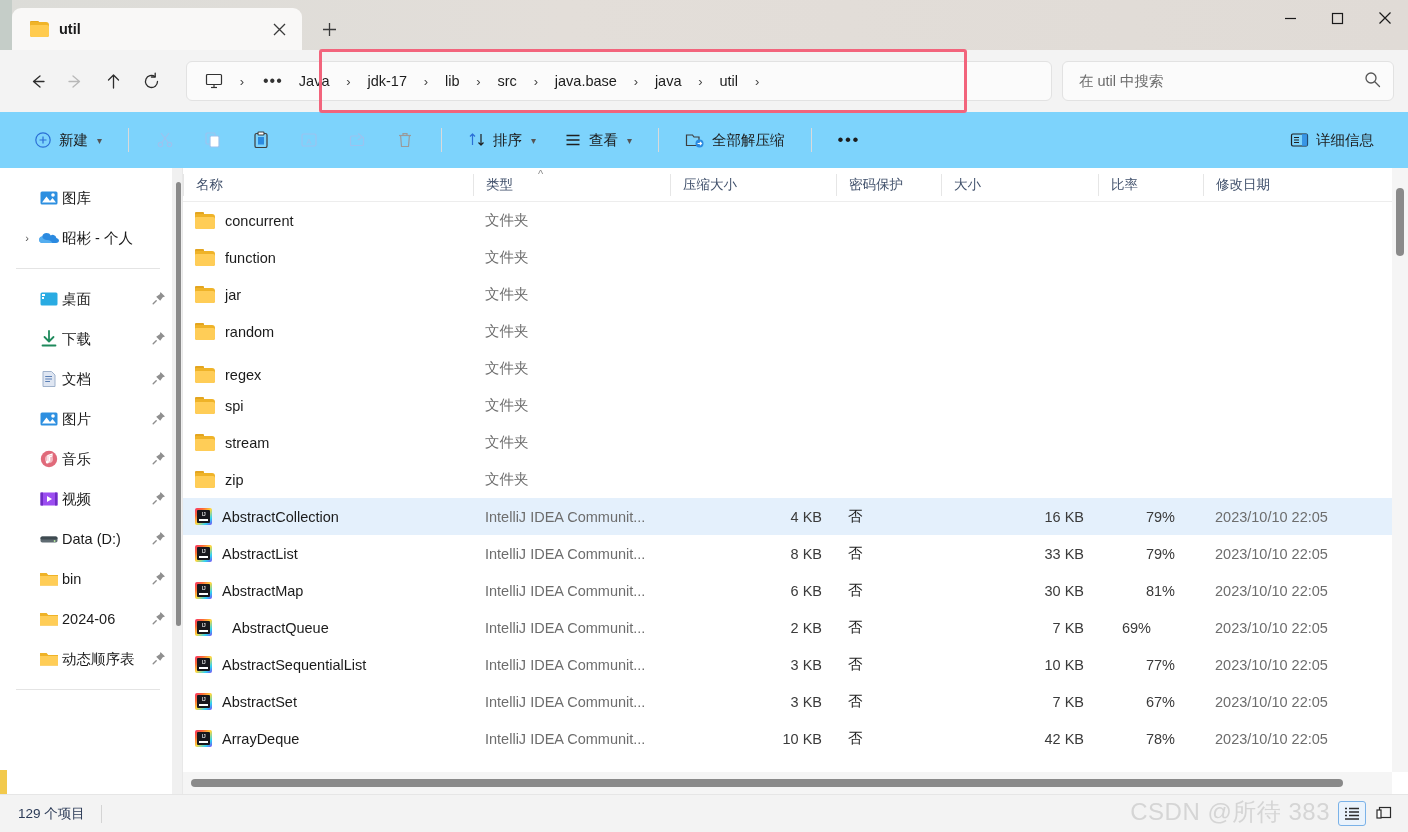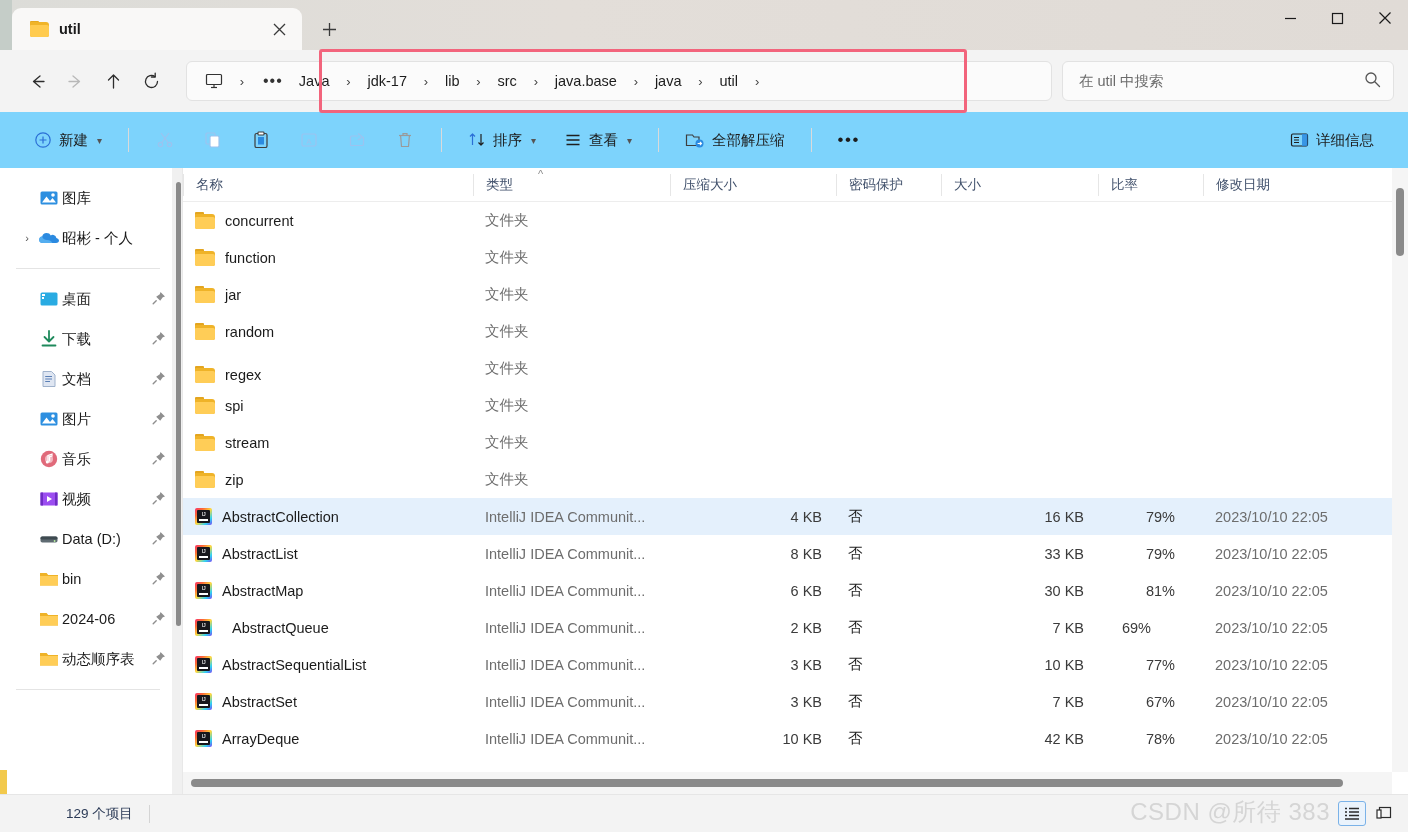--- a/index.html
+++ b/index.html
@@ -209,21 +209,21 @@
     background: #8a8a8a; border-radius: 4px;
   }
   .pane-divider { width: 1px; background: #e8e8e8; }
 
   
   .statusbar {
     height: 38px; flex: 0 0 38px; background: #f3f3f3;
     display: flex; align-items: center; padding: 0 10px 0 18px;
     border-top: 1px solid #e6e6e6; position: relative;
   }
-  .status-text { font-size: 13.5px; color: #2c3b57; margin-left: 48px; }
+  .status-text { font-size: 13.5px; color: #2c3b57; }
   .status-sep { width:1px; height: 18px; background:#d4d4d4; margin-left: 16px;}
   .viewtoggles { margin-left: auto; display: flex; gap: 4px; align-items:center; }
   .vt {
     width: 28px; height: 25px; display:flex; align-items:center; justify-content:center;
     border-radius: 3px; color: #2b2b2b;
   }
   .vt.active { border: 1px solid #7ab2e8; background: #eaf3fc; }
   .watermark {
     position: absolute; right: 78px; bottom: 4px;
     font-size: 24px; color: #d5d5d5; white-space: nowrap;

